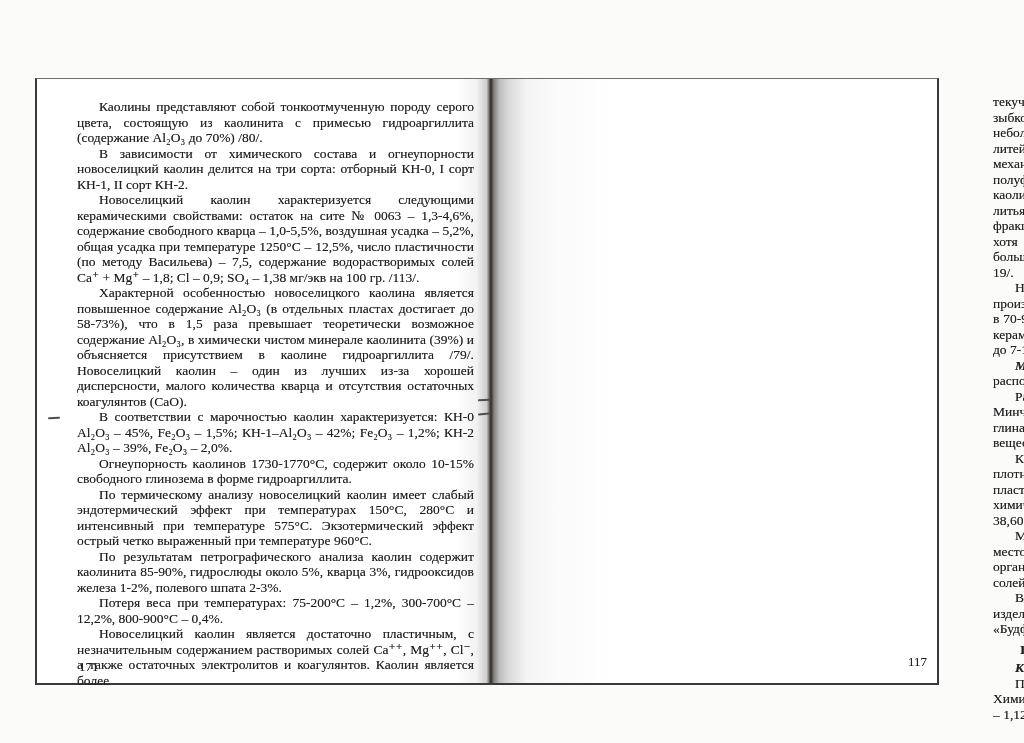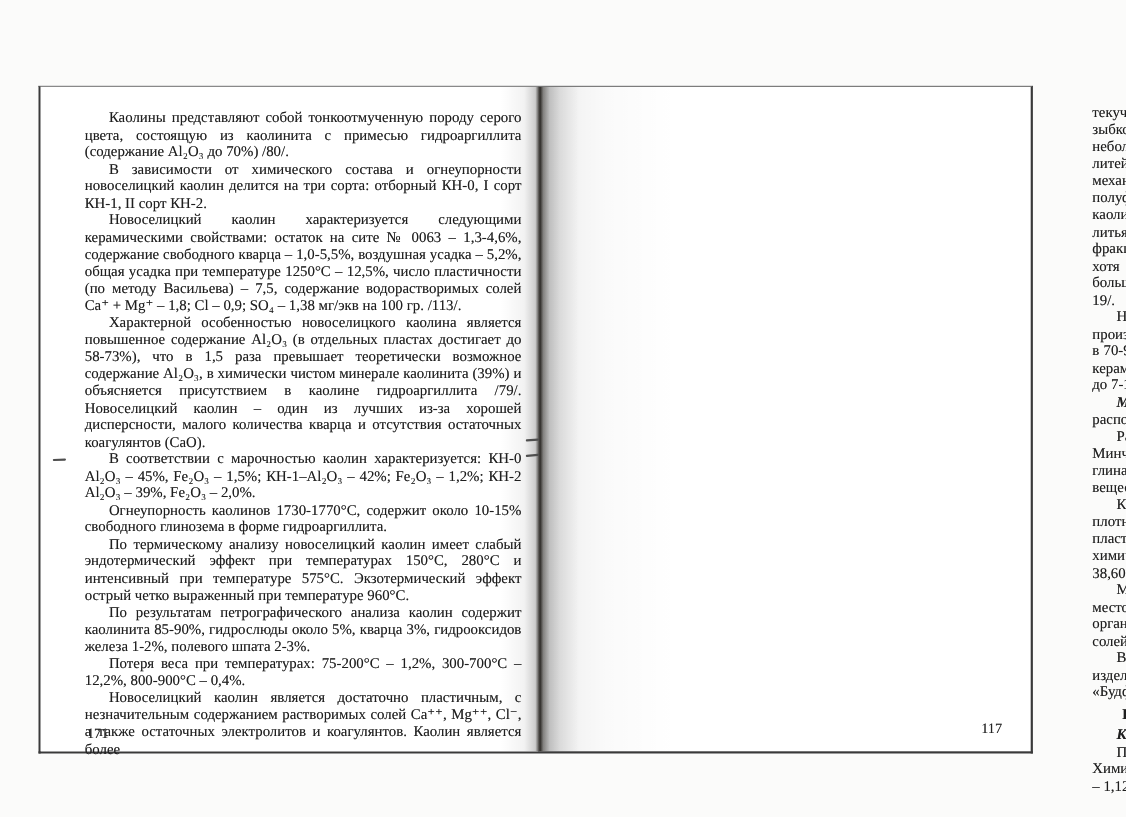--- a/index.html
+++ b/index.html
@@ -51,21 +51,21 @@
   .textblock p.heading{
     text-indent:0;text-align:center;font-weight:bold;
     margin:5px 0 3px 0;
   }
   .lead{font-weight:bold;font-style:italic;}
   .pagenum{
     position:absolute;font-size:13px;color:#242424;
     text-shadow:0 0 0.4px rgba(40,40,40,0.5);
   }
   #num-left{left:42px;bottom:8px;}
-  #num-right{right:28px;bottom:13px;}
+  #num-right{right:12px;bottom:13px;}
   .pencil-mark{
     position:absolute;width:12px;height:2px;
     background:#4f4f4f;border-radius:1px;z-index:4;
   }
   #mark-1{left:441px;top:320px;transform:rotate(-4deg);}
   #mark-2{left:441px;top:334px;transform:rotate(-5deg);}
   #mark-3{left:11px;top:338px;transform:rotate(-2deg);}
 </style>
 </head>
 <body>

